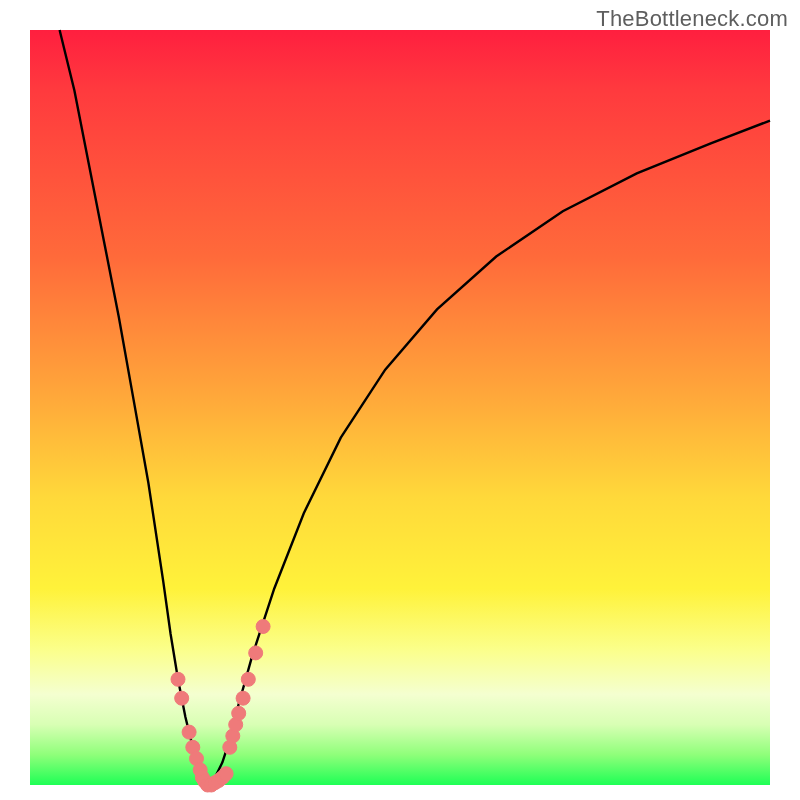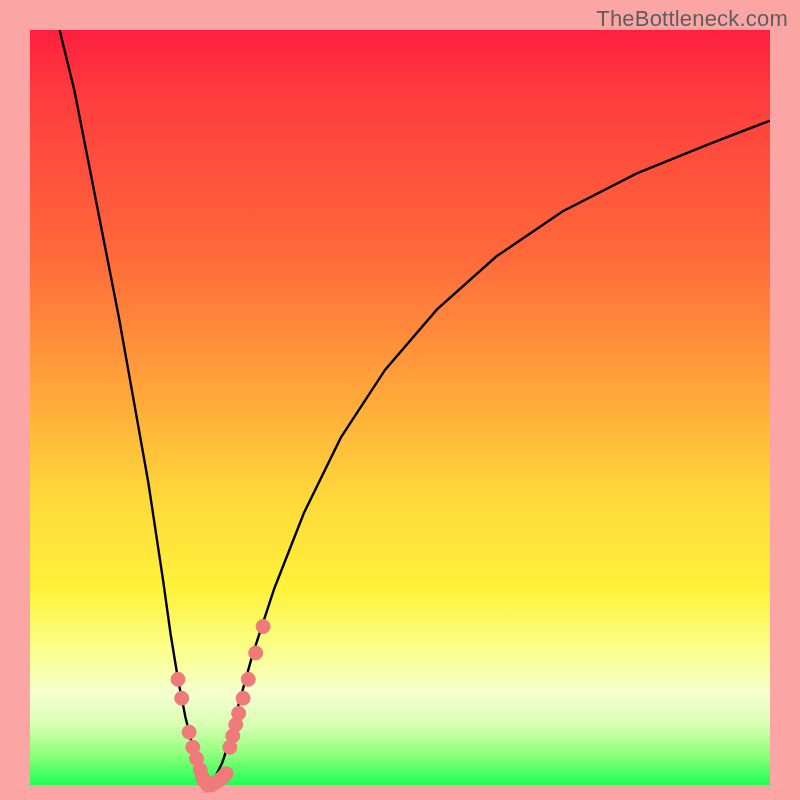--- a/index.html
+++ b/index.html
@@ -7,21 +7,21 @@
     padding: 0;
     width: 800px;
     height: 800px;
     overflow: hidden;
     background: #000;
     font-family: Arial, Helvetica, sans-serif;
   }
   .frame {
     position: absolute;
     inset: 0;
-    background: #fca5a5;
+    background: #ffffff;
     text-align: right;
   }
   .plot {
     position: absolute;
     left: 30px;
     top: 30px;
     width: 740px;
     height: 755px;
     
     background: linear-gradient(

